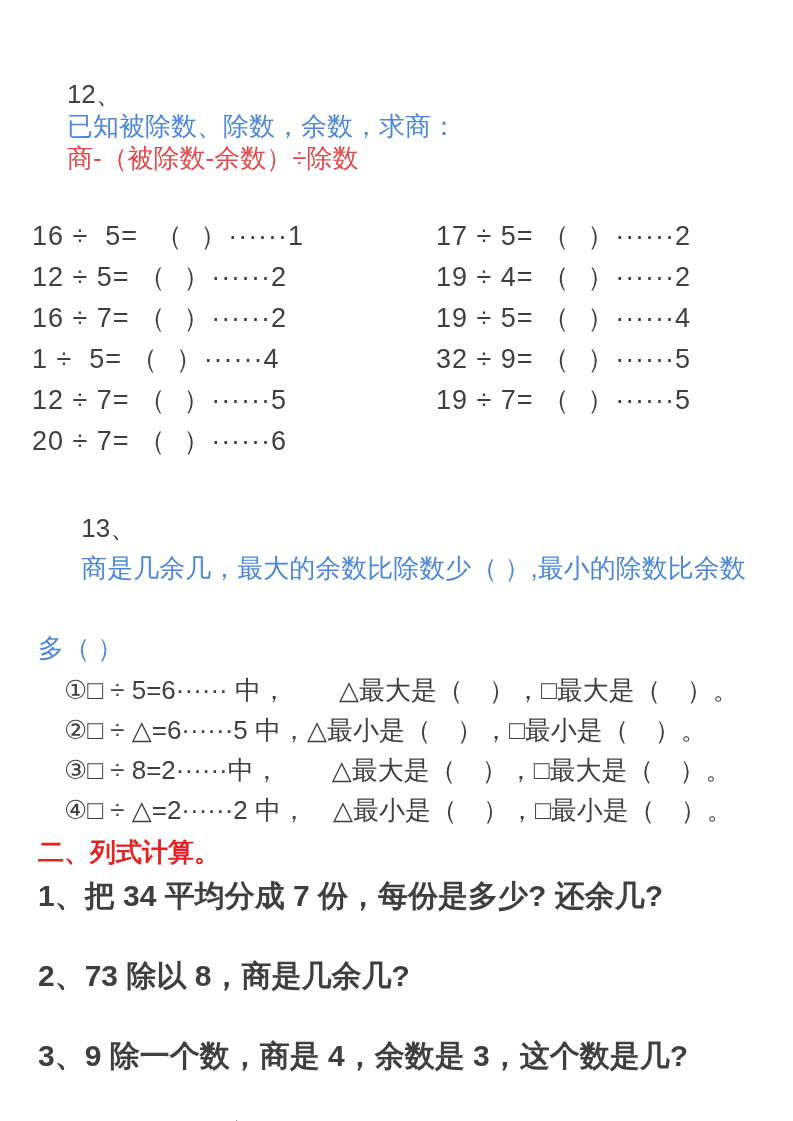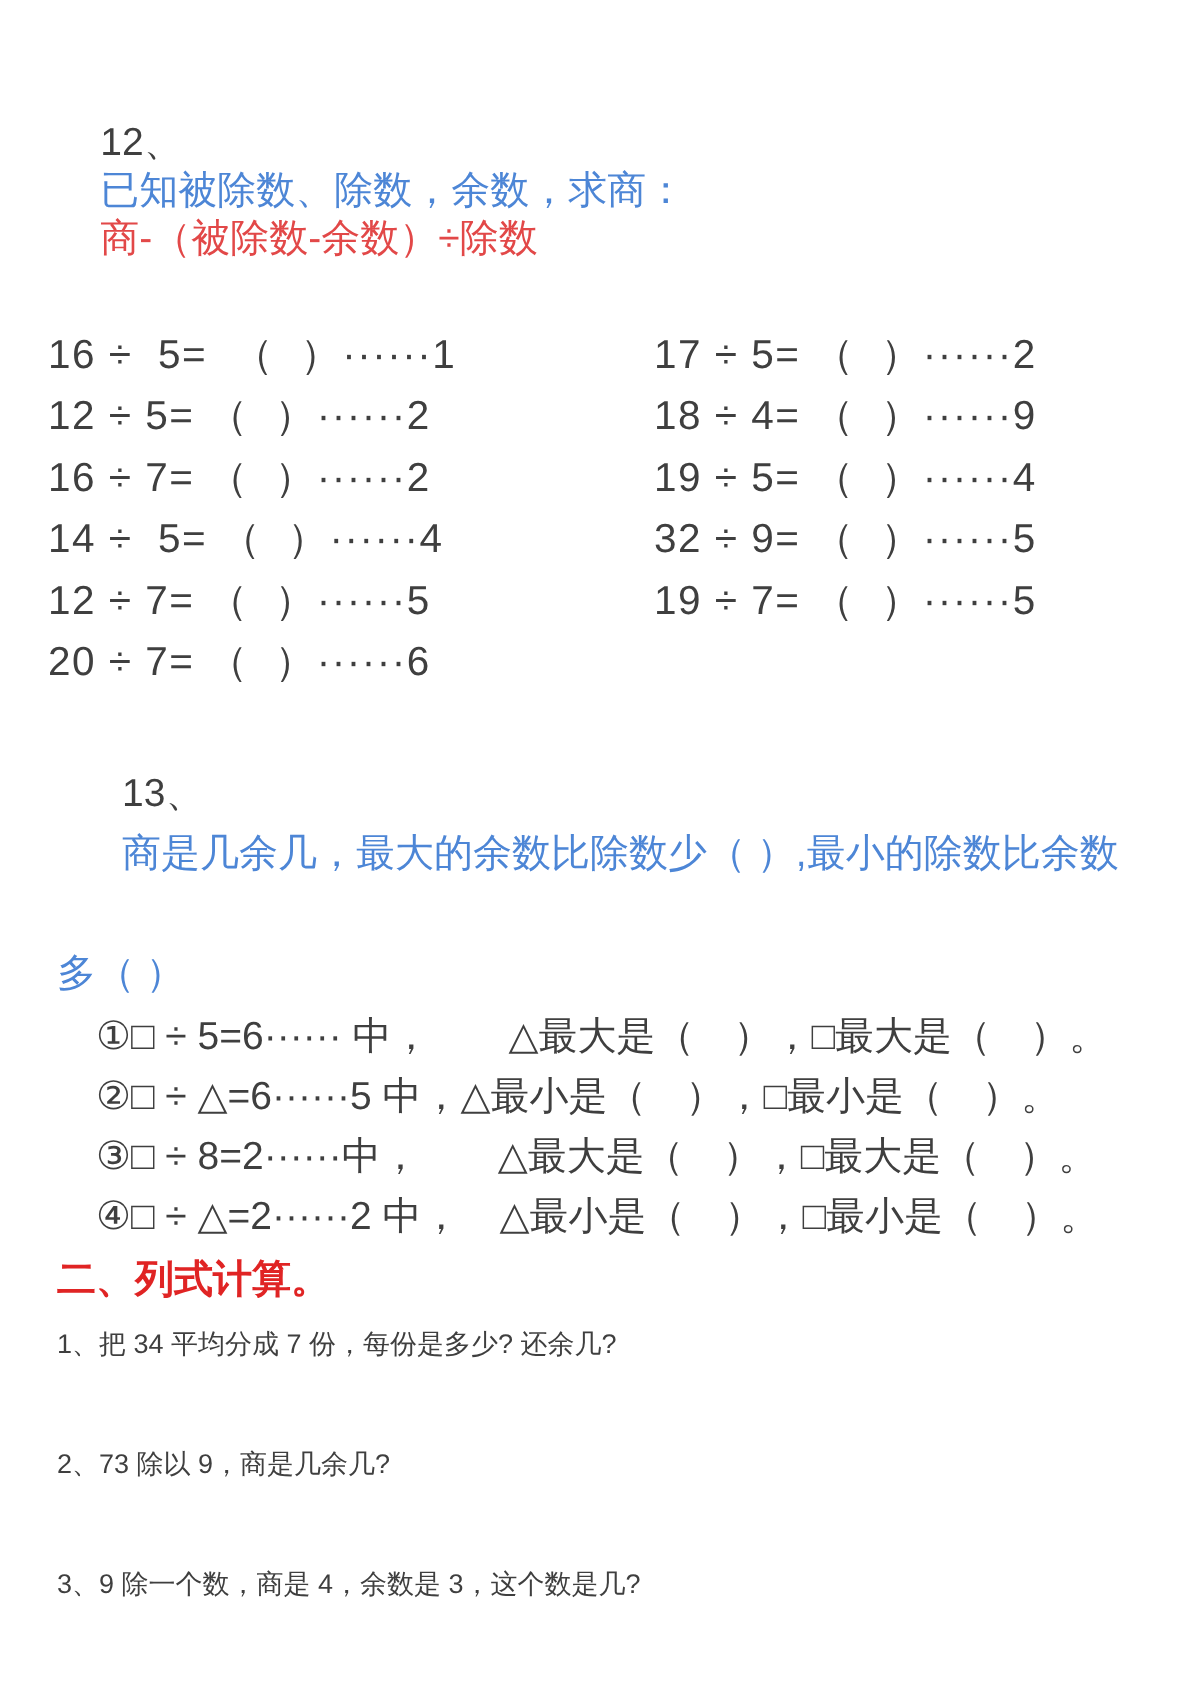--- a/index.html
+++ b/index.html
@@ -22,47 +22,47 @@
   .eq-grid{display:flex;margin-top:10px;}
   .eq-col{width:396px;}
   .eq-col.left{padding-left:32px;box-sizing:border-box;}
   .eq-col.right{padding-left:40px;box-sizing:border-box;width:397px;}
   .eq{font-size:27px;line-height:41px;white-space:pre;letter-spacing:1px;}
   .sec13{margin-left:38px;margin-top:6px;font-size:26px;line-height:40px;}
   .subitems{margin-left:64px;margin-top:2px;font-size:26px;line-height:40px;}
   .subitem{white-space:pre;}
   .heading{margin-left:38px;font-size:26px;line-height:32px;}
   .h2{margin-top:6px;}
-  .question{margin-left:38px;font-size:18px;line-height:32px;white-space:pre;}
+  .question{margin-left:38px;font-size:30px;line-height:32px;white-space:pre;font-weight:bold;}
   .q1{margin-top:12px;}
   .q2,.q3,.q4{margin-top:48px;}
 </style>
 </head>
 <body>
 
 <div class="page">
 
   <div class="line title12">
     <span>12、</span>
     <span class="blue">已知被除数、除数，余数，求商：</span>
     <span class="red">商-（被除数-余数）÷除数</span>
   </div>
 
   <div class="eq-grid">
     <div class="eq-col left">
       <div class="eq">16 ÷  5=  （  ）······1</div>
       <div class="eq">12 ÷ 5= （  ）······2</div>
       <div class="eq">16 ÷ 7= （  ）······2</div>
-      <div class="eq">14 ÷  5= （  ）······4</div>
+      <div class="eq">1 ÷  5= （  ）······4</div>
       <div class="eq">12 ÷ 7= （  ）······5</div>
       <div class="eq">20 ÷ 7= （  ）······6</div>
     </div>
     <div class="eq-col right">
       <div class="eq">17 ÷ 5= （  ）······2</div>
-      <div class="eq">18 ÷ 4= （  ）······9</div>
+      <div class="eq">19 ÷ 4= （  ）······2</div>
       <div class="eq">19 ÷ 5= （  ）······4</div>
       <div class="eq">32 ÷ 9= （  ）······5</div>
       <div class="eq">19 ÷ 7= （  ）······5</div>
     </div>
   </div>
 
   <div class="sec13">
     <div class="line">
       <span>13、</span>
       <span class="blue">商是几余几，最大的余数比除数少（ ）,最小的除数比余数</span>
@@ -73,17 +73,17 @@
   <div class="subitems">
     <div class="subitem">①□ ÷ 5=6······ 中，　　△最大是（　），□最大是（　）。</div>
     <div class="subitem">②□ ÷ △=6······5 中，△最小是（　），□最小是（　）。</div>
     <div class="subitem">③□ ÷ 8=2······中，　　△最大是（　），□最大是（　）。</div>
     <div class="subitem">④□ ÷ △=2······2 中，　△最小是（　），□最小是（　）。</div>
   </div>
 
   <div class="heading h2 red-heading">二、列式计算。</div>
 
   <div class="question q1">1、把 34 平均分成 7 份，每份是多少? 还余几?</div>
-  <div class="question q2">2、73 除以 9，商是几余几?</div>
+  <div class="question q2">2、73 除以 8，商是几余几?</div>
   <div class="question q3">3、9 除一个数，商是 4，余数是 3，这个数是几?</div>
   <div class="question q4">4、63 是 7 几倍?</div>
 
 </div>
 
 </body></html>

